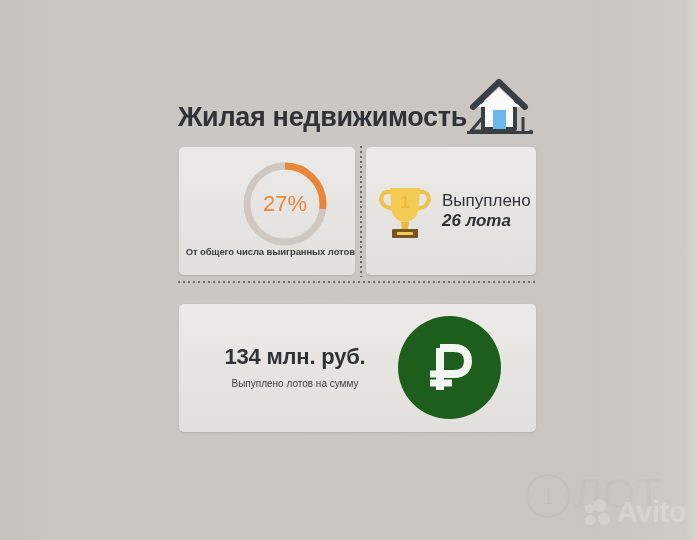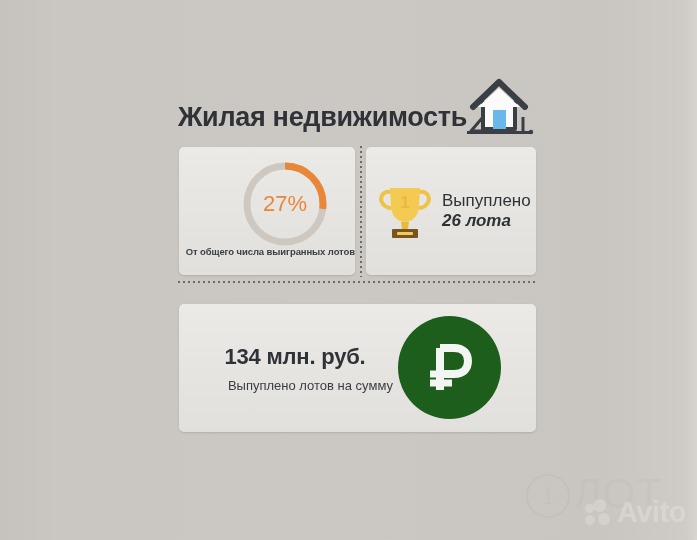--- a/index.html
+++ b/index.html
@@ -240,24 +240,23 @@
     text-align: center;
   }
   .sum-amount {
     font-size: 22px;
     font-weight: 700;
     color: #2f3338;
     letter-spacing: -0.2px;
   }
   .sum-caption {
     margin-top: 8px;
-    font-size: 13px;
+    font-size: 10px;
     font-weight: 400;
     color: #3a3e43;
-    text-align: right;
   }
   .ruble-badge {
     position: absolute;
     left: 219px;
     top: 12px;
     width: 103px;
     height: 103px;
     border-radius: 50%;
     background: #1d5e1d;
     display: flex;

